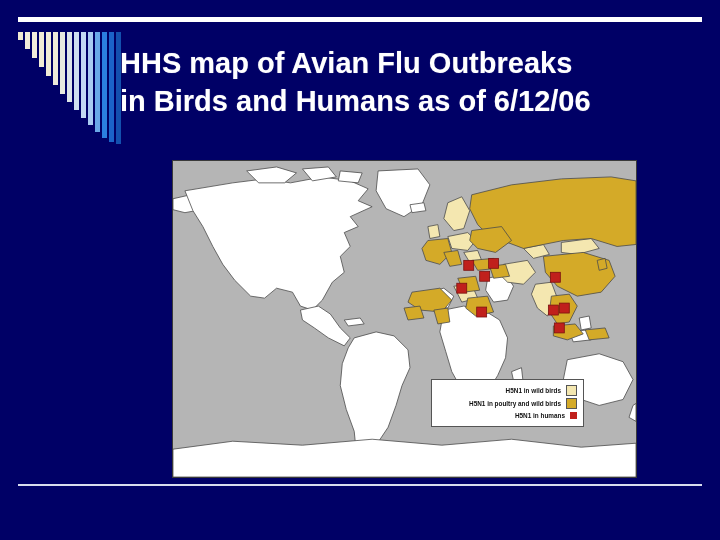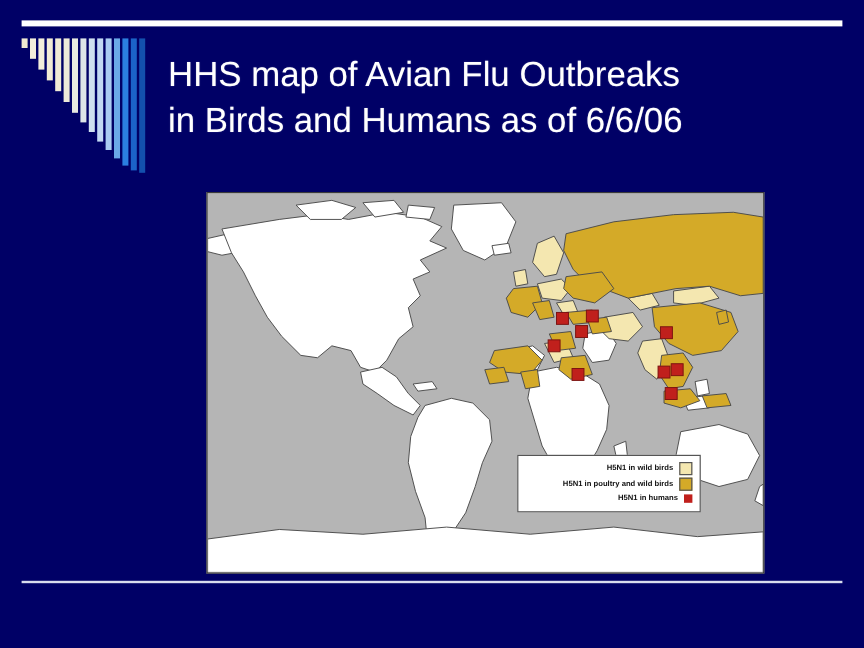--- a/index.html
+++ b/index.html
@@ -39,25 +39,25 @@
   }
   .bar-motif .bar {
     position:absolute;
     top:0;
     width:5px;
   }
 
   
   .title {
     position:absolute;
-    left:140px; top:44px;
+    left:120px; top:44px;
     width:560px;
     color:#ffffff;
     font-size:29px;
-    font-weight:400;
+    font-weight:700;
     line-height:1.32;
     letter-spacing:0px;
     text-shadow:0 0 1px rgba(255,255,255,.35);
   }
 
   
   .map-frame {
     position:absolute;
     left:172px; top:160px;
     width:465px; height:318px;
@@ -123,21 +123,21 @@
       <div class="bar" style="left: 63px; height: 86px; background: rgb(194, 216, 243);"></div>
       <div class="bar" style="left: 70px; height: 93px; background: rgb(169, 203, 242);"></div>
       <div class="bar" style="left: 77px; height: 100px; background: rgb(106, 168, 232);"></div>
       <div class="bar" style="left: 84px; height: 106px; background: rgb(43, 127, 224);"></div>
       <div class="bar" style="left: 91px; height: 110px; background: rgb(27, 99, 200);"></div>
       <div class="bar" style="left: 98px; height: 112px; background: rgb(19, 80, 174);"></div>
     </div>
 
   <div class="title">
     <div>HHS map of Avian Flu Outbreaks</div>
-    <div>in Birds and Humans as of 6/6/06</div>
+    <div>in Birds and Humans as of 6/12/06</div>
   </div>
 
   <div class="map-frame">
     <svg class="map-svg" viewBox="0 0 465 318" preserveAspectRatio="none">
       <rect x="0" y="0" width="465" height="318" fill="#b5b5b5"></rect>
 
       <g id="land-white" fill="#ffffff" stroke="#4a4a4a" stroke-width="0.8">
 
         <path d="M0 38 L22 33 L36 40 L28 49 L12 52 L0 49 Z"></path>
 

